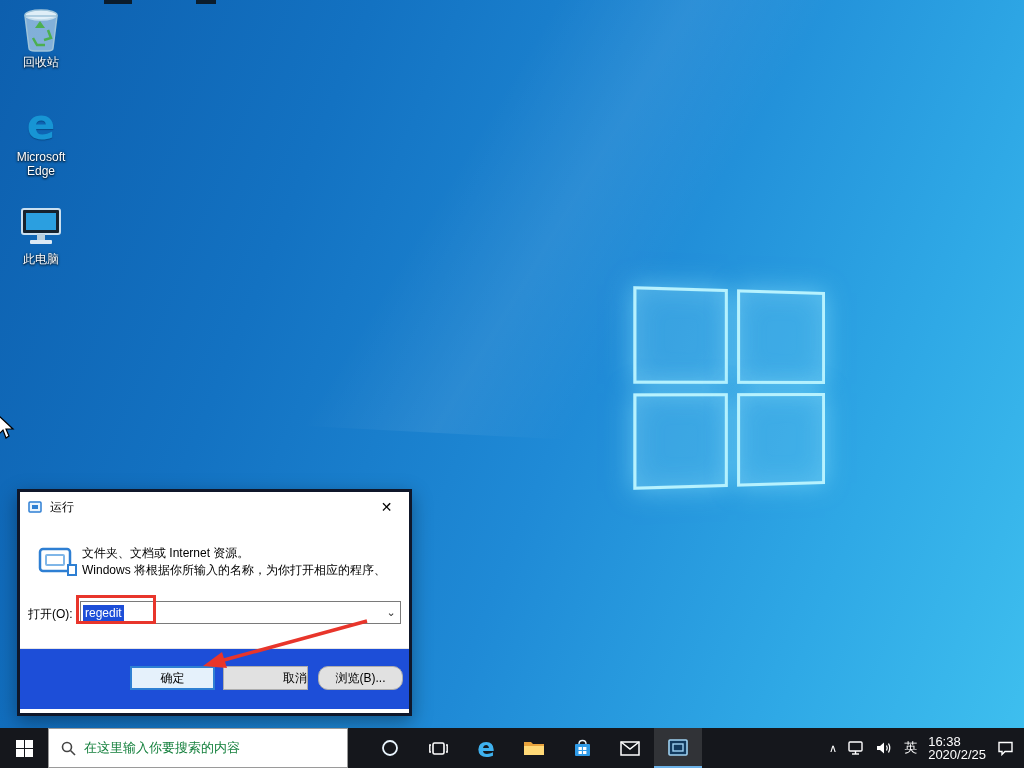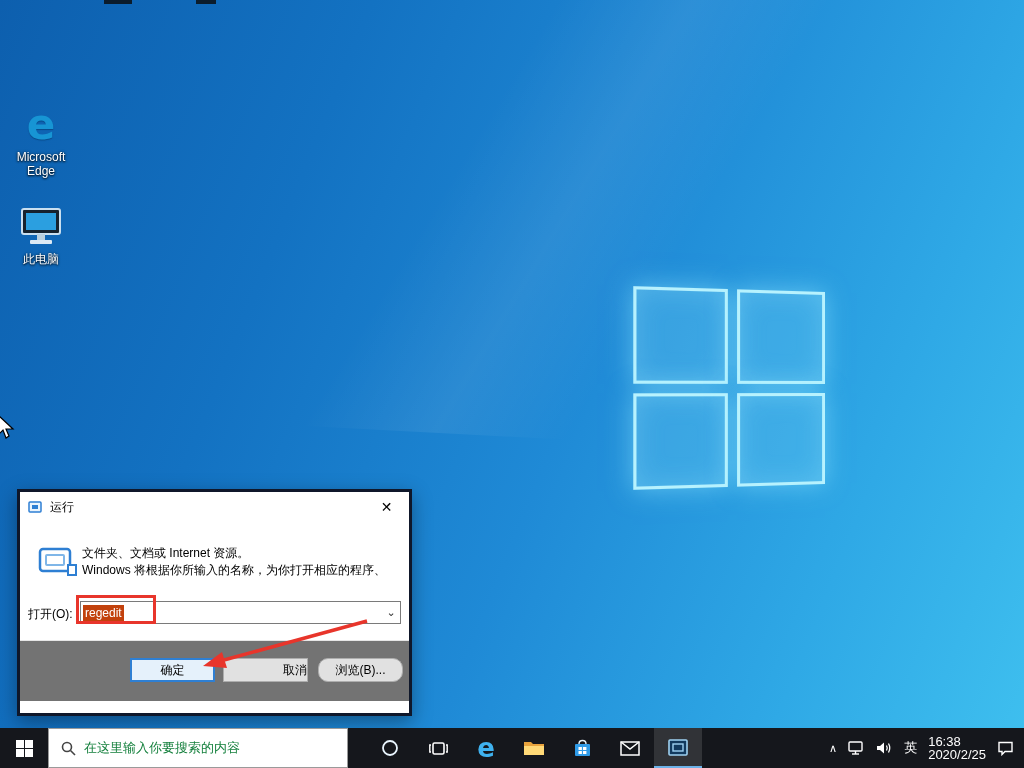--- a/index.html
+++ b/index.html
@@ -36,24 +36,24 @@
     font-size:12px; color:#000; z-index:5; }
   .titlebar { position:relative; height:30px; display:flex; align-items:center; padding-left:8px; }
   .titlebar .t-label { margin-left:6px; font-size:12px; }
   .close-btn { position:absolute; right:0; top:0; width:45px; height:29px; border:none;
     background:transparent; font-size:14px; color:#000; cursor:default; }
   .dlg-desc { position:absolute; left:62px; top:53px; width:315px; font-size:12px; line-height:17px; }
   .dlg-runicon { position:absolute; left:18px; top:55px; }
   .open-label { position:absolute; left:8px; top:114px; font-size:12px; }
   .combo { position:absolute; left:60px; top:109px; width:321px; height:23px;
     background:#fff; border:1px solid #7a7a7a; display:flex; align-items:center; }
-  .combo .val { margin-left:2px; padding:1px 2px; background:#c2410c; color:#fff; font-size:12px; }
+  .combo .val { margin-left:2px; padding:1px 2px; background:#1d4ed8; color:#fff; font-size:12px; }
   .combo .chev { margin-left:auto; width:18px; text-align:center; color:#333; font-size:11px; }
-  .dlg-footer { position:absolute; left:0; bottom:12px; width:100%; height:61px;
-    background:#737373; border-top:1px solid #e5e5e5; }
+  .dlg-footer { position:absolute; left:0; bottom:4px; width:100%; height:61px;
+    background:#1d4ed8; border-top:1px solid #e5e5e5; }
   .dlg-btn { position:absolute; top:17px; width:85px; height:24px; font-size:12px;
     background:#e1e1e1; border:1px solid #adadad; cursor:default; }
   .dlg-btn.default { border:2px solid #2e7fd3; background:#e5f1fb; }
   .btn-ok { left:110px; } .btn-cancel { left:203px;text-align:right; } .btn-browse { left:298px;border-radius:10px; }
 
   
   .red-box { position:absolute; left:76px; top:595px; width:80px; height:29px;
     border:3px solid #e8352b; z-index:8; pointer-events:none; }
   .arrow-svg { position:absolute; inset:0; width:1024px; height:768px; z-index:9; pointer-events:none; }
 
@@ -85,20 +85,32 @@
     <div class="win-logo">
       <div class="pane"></div>
       <div class="pane"></div>
       <div class="pane"></div>
       <div class="pane"></div>
     </div>
   </div>
   <div class="artifact" style="left:104px;width:28px;"></div>
   <div class="artifact" style="left:196px;width:20px;"></div>
 
+  <div class="desk-icon" style="left:2px;top:8px;">
+    <div class="glyph">
+      <svg width="40" height="44" viewBox="0 0 40 44">
+        <ellipse cx="20" cy="7" rx="16" ry="5" fill="#dfeef7" stroke="#9fc4da" stroke-width="1.5"></ellipse>
+        <path d="M4 8 L8 40 Q8 43 14 43 L26 43 Q32 43 32 40 L36 8 Z" fill="rgba(225,240,250,0.55)" stroke="#9fc4da" stroke-width="1.5"></path>
+        <path d="M14 20 l5 -7 5 7 z" fill="#4caf50"></path>
+        <path d="M12 30 l4 7 8 0" fill="none" stroke="#4caf50" stroke-width="2.5"></path>
+        <path d="M27 22 l3 8 -7 2" fill="none" stroke="#4caf50" stroke-width="2.5"></path>
+      </svg>
+    </div>
+    <div class="lbl">回收站</div>
+  </div>
 
   <div class="desk-icon" style="left:2px;top:103px;">
     <div class="glyph">
       <span class="edge-e">e</span>
     </div>
     <div class="lbl">Microsoft Edge</div>
   </div>
 
   <div class="desk-icon" style="left:2px;top:205px;">
     <div class="glyph">

